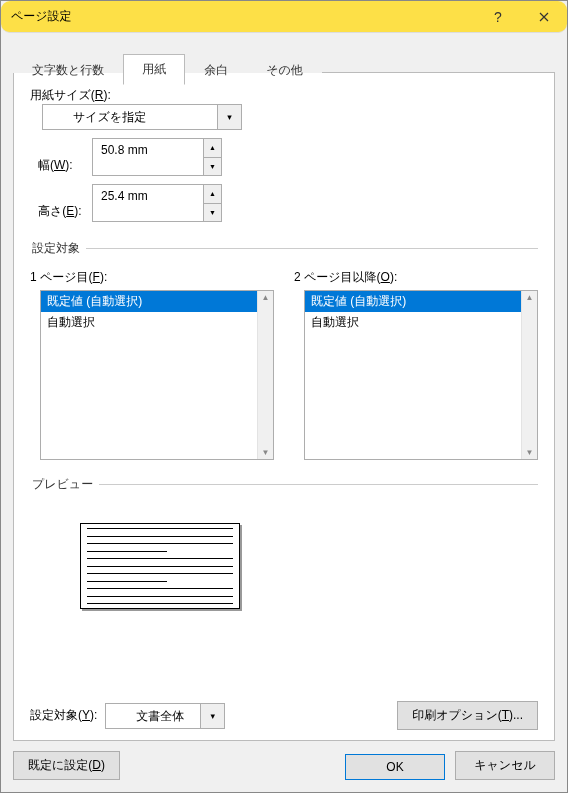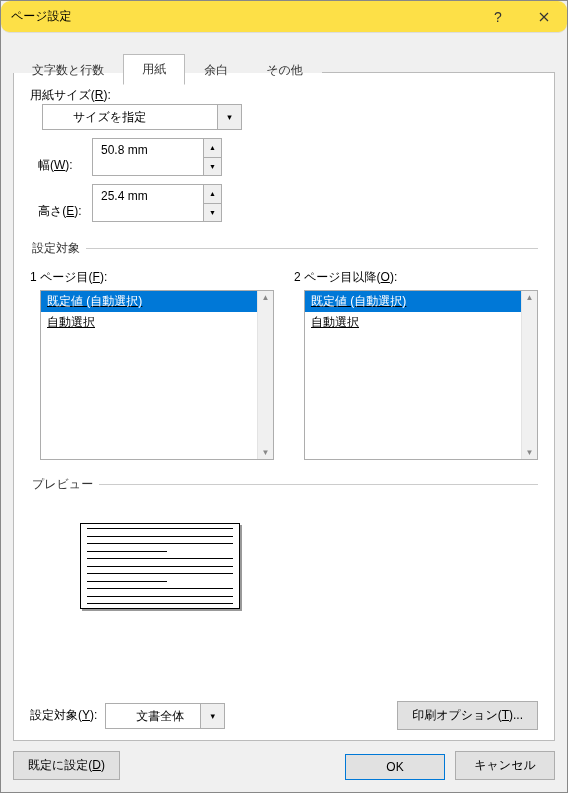--- a/index.html
+++ b/index.html
@@ -149,21 +149,21 @@
   .traycol .lbl { margin: 2px 0 4px 0; }
   .listbox {
     border: 1px solid #adadad;
     background: #fff;
     height: 170px;
     position: relative;
     margin-left: 10px;
   }
   .listbox .items {
     position: absolute;
-    left: 0; top: 0; right: 16px; bottom: 0; text-decoration: underline;
+    left: 0; top: 0; right: 16px; bottom: 0;
   }
   .listbox .item { padding: 2px 6px; }
   .listbox .item.sel { background: #0078d7; color: #fff; }
   .listbox .scroll {
     position: absolute;
     right: 0; top: 0; bottom: 0;
     width: 16px;
     background: #f0f0f0;
     border-left: 1px solid #e3e3e3;
     display: flex;

